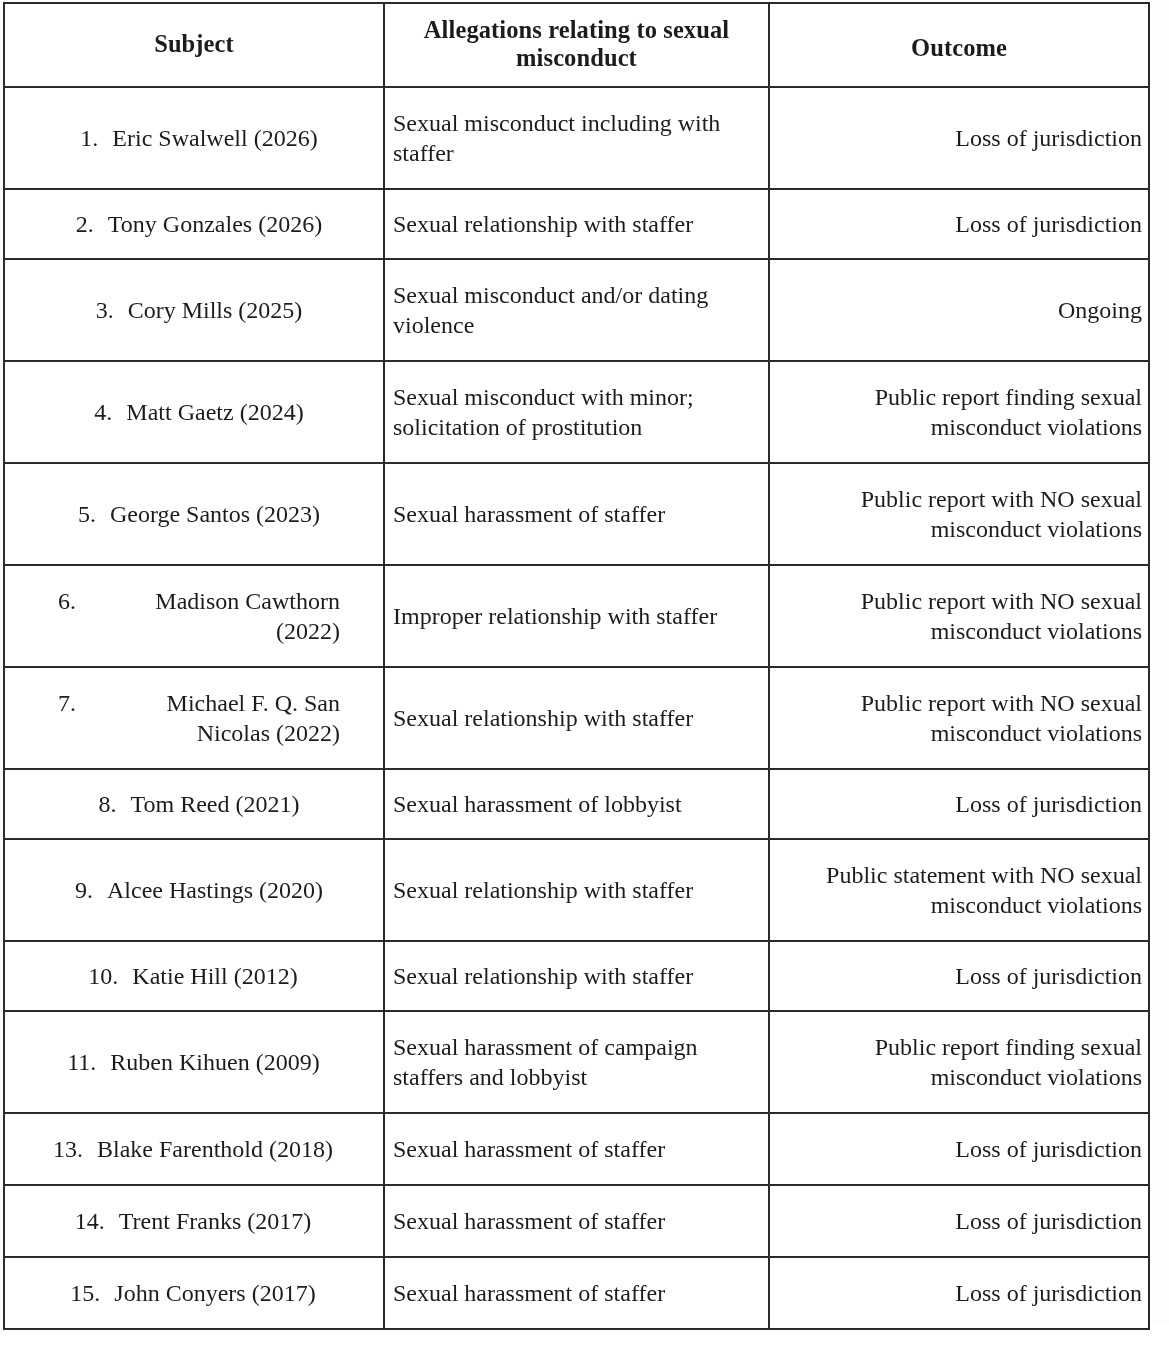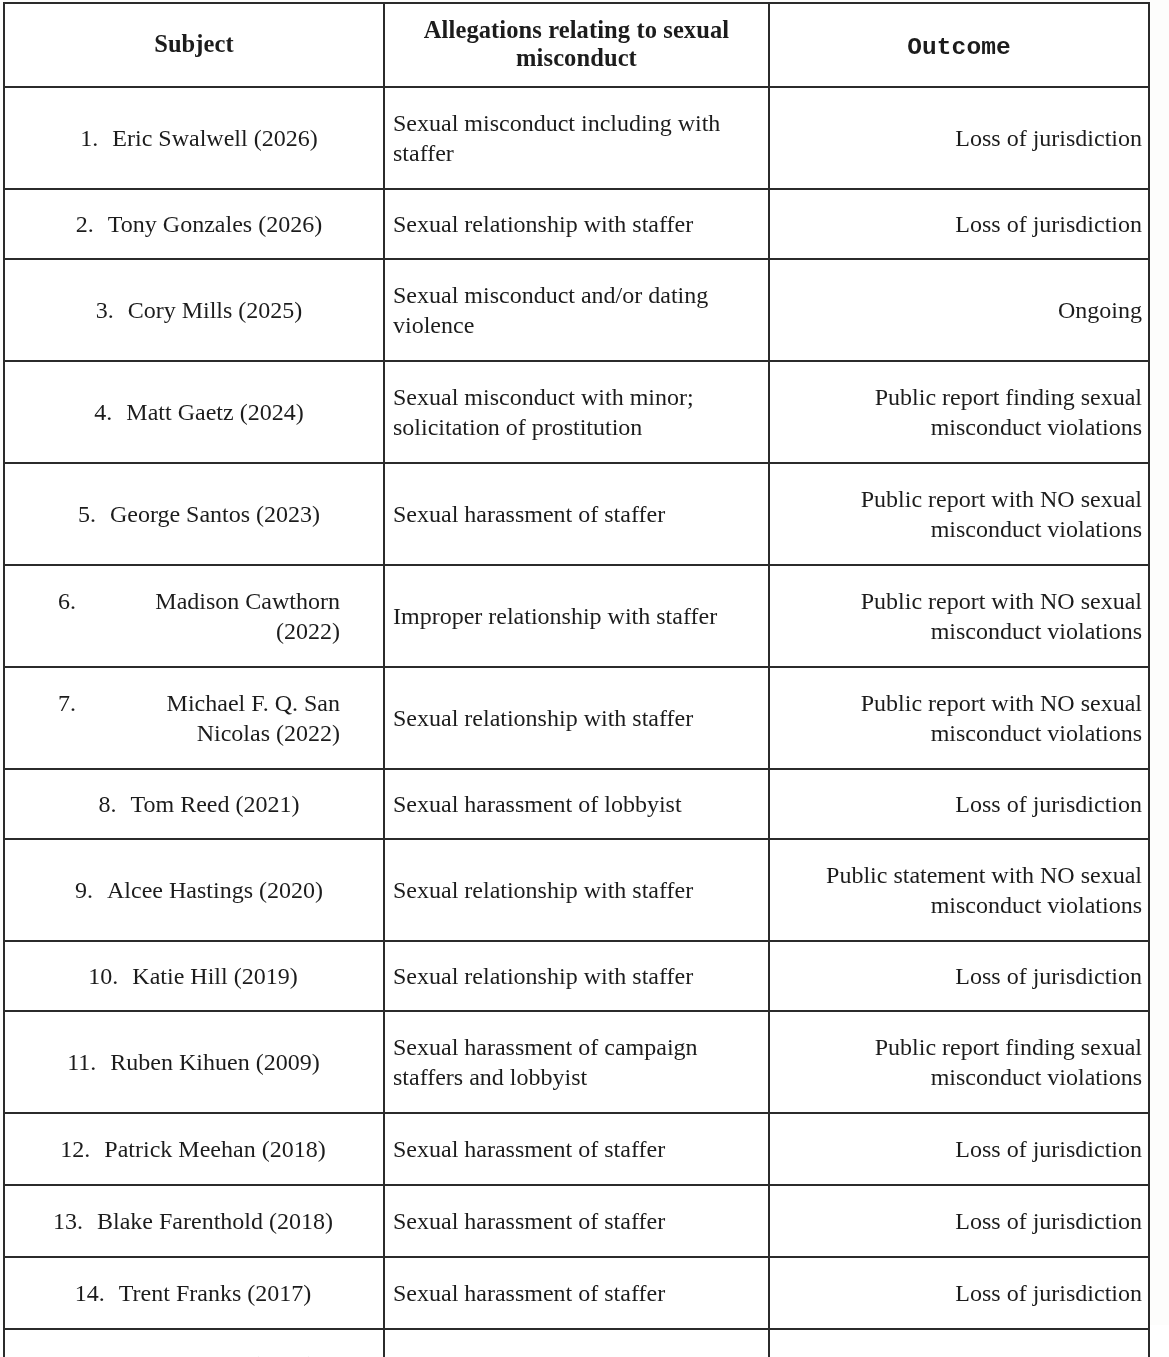--- a/index.html
+++ b/index.html
@@ -50,21 +50,21 @@
   thead th {
     background: #d4d2d2;
     text-align: center;
     font-weight: bold;
     font-size: 24.5px;
     line-height: 1.16;
     padding: 11px 14px 13px 14px;
     letter-spacing: 0.1px;
   }
   thead th.h-subject  { padding-top: 22px; padding-bottom: 24px; }
-  thead th.h-outcome  { padding-top: 30px; padding-bottom: 24px; font-family: Liberation Mono, monospace; }
+  thead th.h-outcome  { padding-top: 30px; padding-bottom: 24px; }
 
   
   tbody td {
     font-size: 24px;
     line-height: 1.28;
     padding: 6px 4px;
   }
 
   td.c-subject {
     padding: 6px 14px 6px 10px;
@@ -245,53 +245,41 @@
         </td>
         <td class="c-allegation">Sexual relationship with staffer</td>
         <td class="c-outcome">Public statement with NO sexual misconduct violations</td>
       </tr>
 
       <tr class="r-short">
         <td class="c-subject">
           <div class="subject-line">
             <div class="subject-inner">
               <span class="subj-num">10.</span>
-              <span class="subj-name">Katie Hill (2019)</span>
+              <span class="subj-name">Katie Hill (2012)</span>
             </div>
           </div>
         </td>
         <td class="c-allegation">Sexual relationship with staffer</td>
         <td class="c-outcome">Loss of jurisdiction</td>
       </tr>
 
       <tr class="r-tall">
         <td class="c-subject">
           <div class="subject-line">
             <div class="subject-inner">
               <span class="subj-num">11.</span>
               <span class="subj-name">Ruben Kihuen (2009)</span>
             </div>
           </div>
         </td>
         <td class="c-allegation">Sexual harassment of campaign staffers and lobbyist</td>
         <td class="c-outcome">Public report finding sexual misconduct violations</td>
       </tr>
 
-      <tr class="r-mid">
-        <td class="c-subject">
-          <div class="subject-line">
-            <div class="subject-inner">
-              <span class="subj-num">12.</span>
-              <span class="subj-name">Patrick Meehan (2018)</span>
-            </div>
-          </div>
-        </td>
-        <td class="c-allegation">Sexual harassment of staffer</td>
-        <td class="c-outcome">Loss of jurisdiction</td>
-      </tr>
 
       <tr class="r-mid">
         <td class="c-subject">
           <div class="subject-line">
             <div class="subject-inner">
               <span class="subj-num">13.</span>
               <span class="subj-name">Blake Farenthold (2018)</span>
             </div>
           </div>
         </td>

